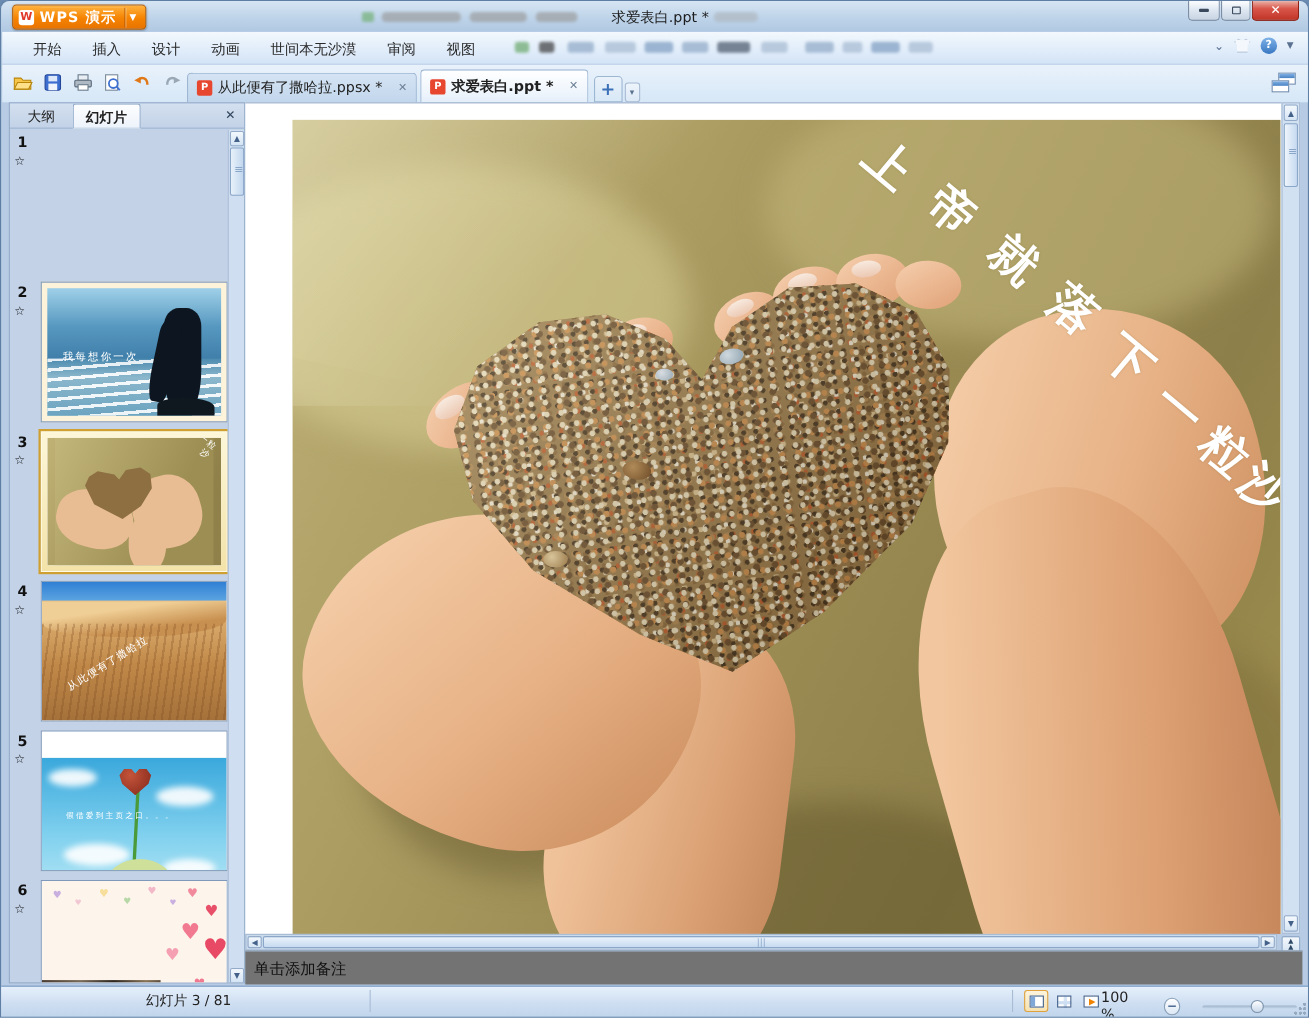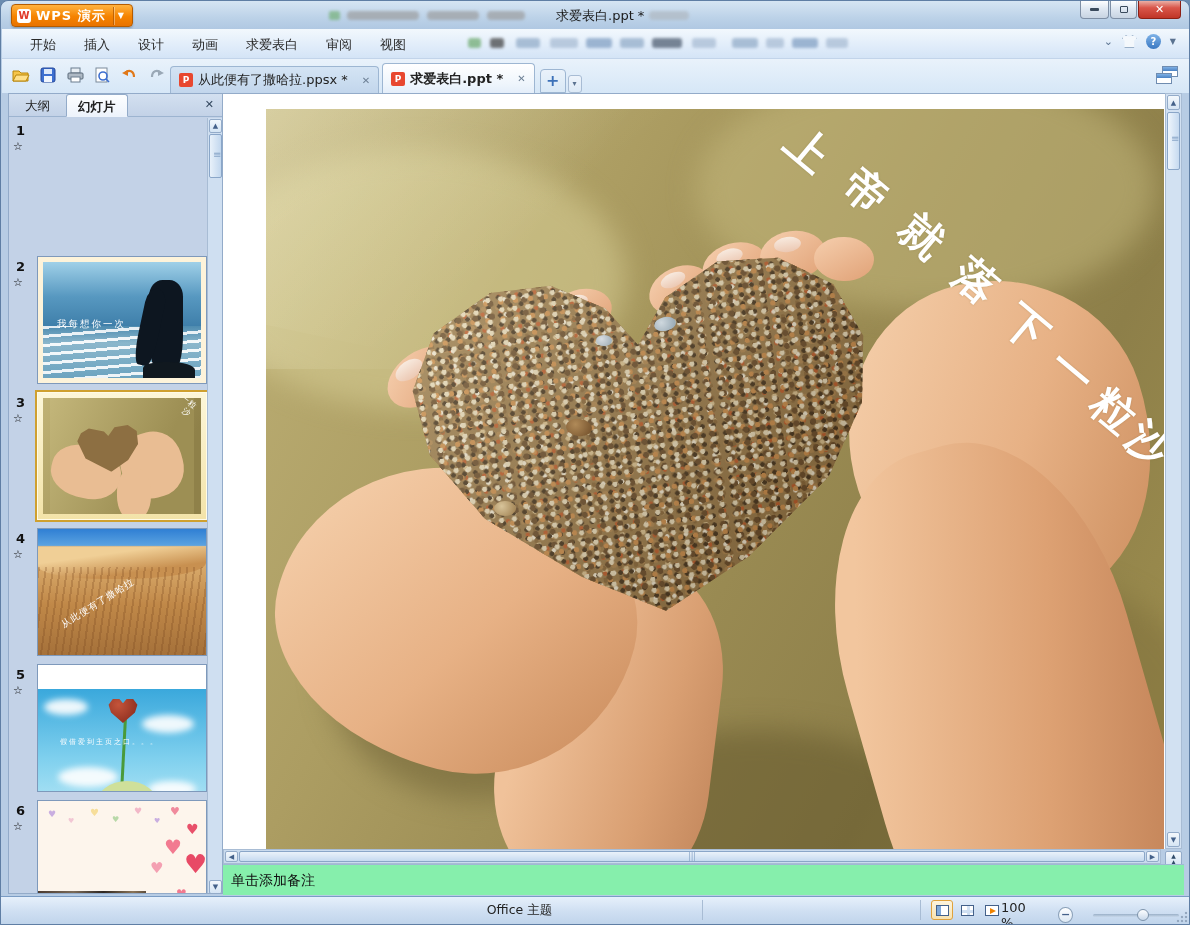--- a/index.html
+++ b/index.html
@@ -184,21 +184,21 @@
   .navb{flex:1;background:linear-gradient(#f4f8fc,#d6e5f4);border:1px solid #93abc9;border-radius:2px;
     color:#2f4a68;font-size:6px;text-align:center;line-height:6px;padding-top:1px;}
   .hscroll{position:absolute;left:222px;top:848px;width:938px;height:15px;background:#cadbee;border:1px solid #a8bcd4;}
   .harrow{position:absolute;top:1px;width:13px;height:11px;background:linear-gradient(#f4f8fc,#d6e5f4);
     border:1px solid #93abc9;border-radius:2px;color:#44618a;font-size:7px;text-align:center;line-height:10px;}
   .hthumb{position:absolute;left:15px;top:1px;width:906px;height:11px;background:linear-gradient(#eaf2fa,#c6daf0);
     border:1px solid #8aa6c8;border-radius:2px;}
   .hthumb::before{content:"|||";position:absolute;left:50%;top:0;transform:translateX(-50%);color:#8aa6c8;font-size:8px;}
 
   
-  .notes{position:absolute;left:222px;top:863px;width:961px;height:31px;background:#86efac;border-top:1px solid #a0b8d4;}
+  .notes{position:absolute;left:222px;top:863px;width:961px;height:31px;background:#737373;border-top:1px solid #a0b8d4;}
   .notes-text{position:absolute;left:8px;top:7px;font-size:14px;color:#111;}
 
   
   .statusbar{position:absolute;left:0;top:895px;width:1190px;height:30px;
     background:linear-gradient(#e6f0fb,#cfdff2 50%,#bed3ea);border-top:1px solid #7a9cc4;}
   .seg{position:absolute;top:3px;height:20px;border-right:1px solid #a8bcd4;}
   .seg-label{font-size:12.5px;color:#222;text-align:center;line-height:20px;}
   .views{position:absolute;left:930px;top:3px;display:flex;gap:3px;align-items:center;}
   .vb{width:22px;height:20px;border-radius:3px;display:flex;align-items:center;justify-content:center;}
   .vb.cur{border:1px solid #e0a23c;background:linear-gradient(#fdf4dd,#f7e2b0);}
@@ -255,21 +255,21 @@
           <span>✕</span>
         </div>
     </div>
   </div>
 
   <div class="menubar clearfix">
     <div class="menu-tab">开始</div>
     <div class="menu-tab">插入</div>
     <div class="menu-tab">设计</div>
     <div class="menu-tab">动画</div>
-    <div class="menu-tab">求爱表白</div>
+    <div class="menu-tab">世间本无沙漠</div>
     <div class="menu-tab">审阅</div>
     <div class="menu-tab">视图</div>
     <div class="mb-blur" style="left:466px;width:13px;background:#6aa86a;"></div>
     <div class="mb-blur" style="left:488px;width:14px;background:#3c3c3c;"></div>
     <div class="mb-blur" style="left:514px;width:24px;background:#8fa9c6;"></div>
     <div class="mb-blur" style="left:548px;width:28px;background:#a6bad2;"></div>
     <div class="mb-blur" style="left:584px;width:26px;background:#7d9cc0;"></div>
     <div class="mb-blur" style="left:618px;width:24px;background:#8fa9c6;"></div>
     <div class="mb-blur" style="left:650px;width:30px;background:#47566a;"></div>
     <div class="mb-blur" style="left:690px;width:24px;background:#a6bad2;"></div>
@@ -516,22 +516,22 @@
     <div class="harrow" style="left:1px;">◀</div>
     <div class="hthumb"></div>
     <div class="harrow" style="right:1px;">▶</div>
   </div>
 
   <div class="notes">
     <div class="notes-text">单击添加备注</div>
   </div>
 
   <div class="statusbar">
-    <div class="seg" style="left:336px;width:366px;">
-      <div class="seg-label">Office 主题</div>
+    <div class="seg" style="left:6px;width:330px;">
+      <div class="seg-label">幻灯片 3 / 81</div>
     </div>
     <div class="seg" style="left:702px;width:218px;"></div>
     <div class="views">
       <div class="vb cur">
           <span class="ic-norm"></span>
         </div>
       <div class="vb">
           <span class="ic-grid"></span>
         </div>
       <div class="vb">

